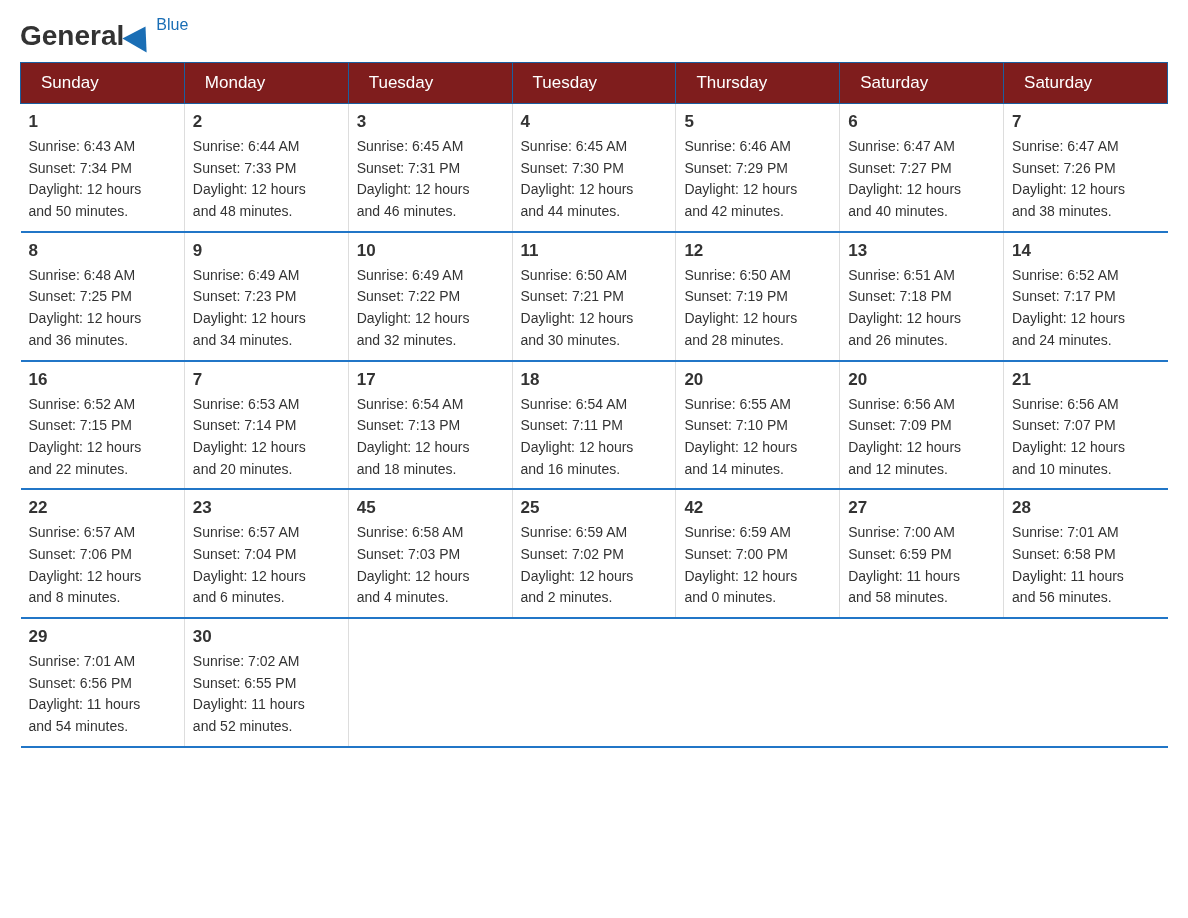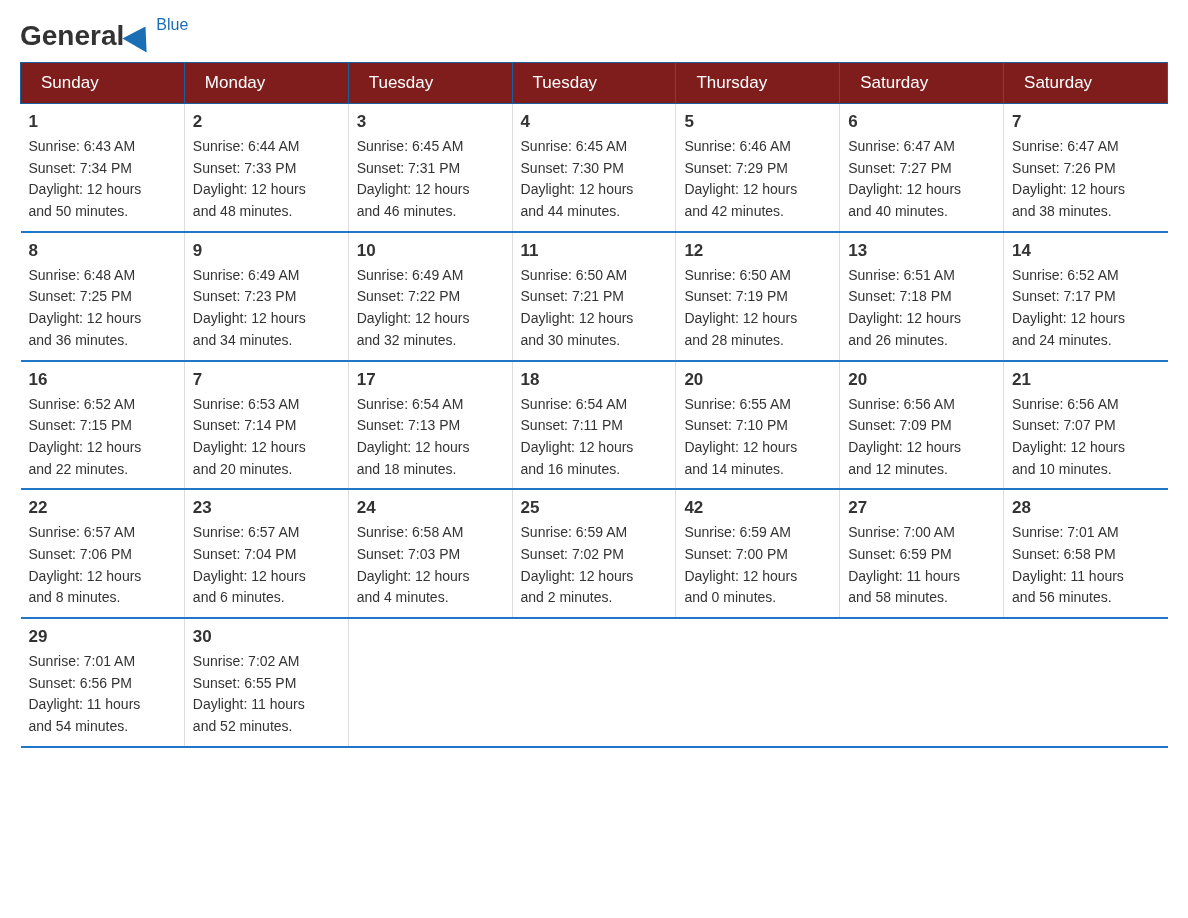--- a/index.html
+++ b/index.html
@@ -219,21 +219,21 @@
       <tr>
         <td>
           <div class="day-number">22</div>
           <div class="day-info">Sunrise: 6:57 AM<br>Sunset: 7:06 PM<br>Daylight: 12 hours<br>and 8 minutes.</div>
         </td>
         <td>
           <div class="day-number">23</div>
           <div class="day-info">Sunrise: 6:57 AM<br>Sunset: 7:04 PM<br>Daylight: 12 hours<br>and 6 minutes.</div>
         </td>
         <td>
-          <div class="day-number">24</div>
+          <div class="day-number">45</div>
           <div class="day-info">Sunrise: 6:58 AM<br>Sunset: 7:03 PM<br>Daylight: 12 hours<br>and 4 minutes.</div>
         </td>
         <td>
           <div class="day-number">25</div>
           <div class="day-info">Sunrise: 6:59 AM<br>Sunset: 7:02 PM<br>Daylight: 12 hours<br>and 2 minutes.</div>
         </td>
         <td>
           <div class="day-number">42</div>
           <div class="day-info">Sunrise: 6:59 AM<br>Sunset: 7:00 PM<br>Daylight: 12 hours<br>and 0 minutes.</div>
         </td>

